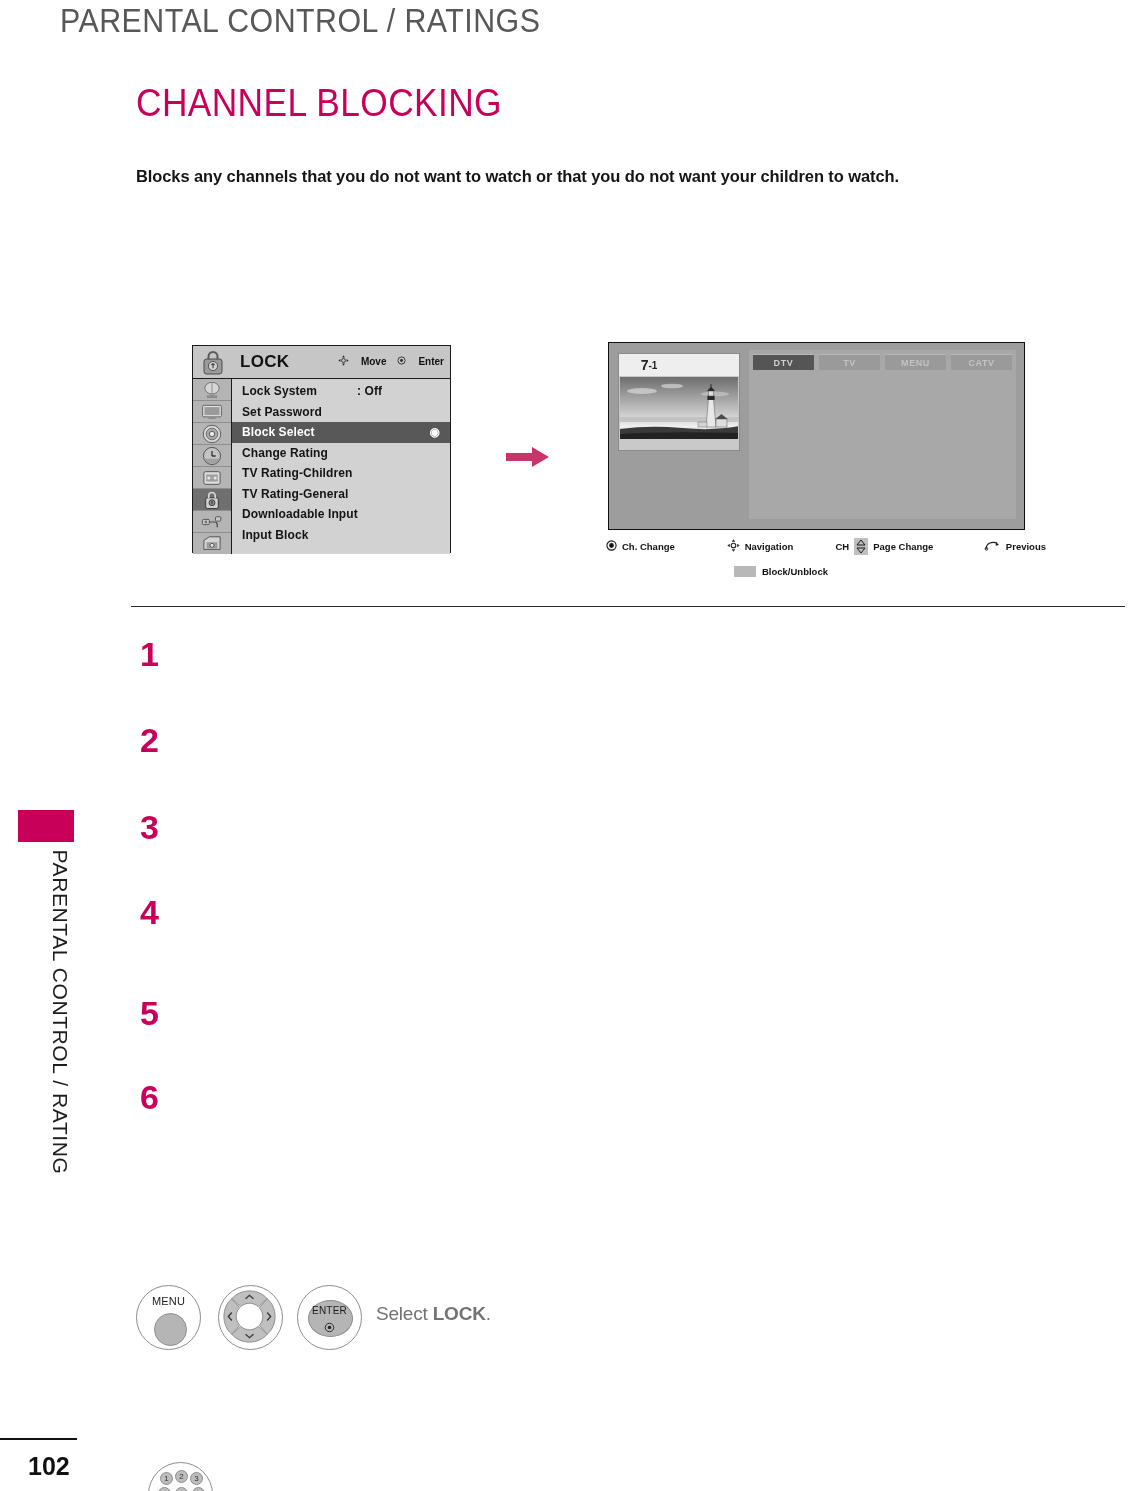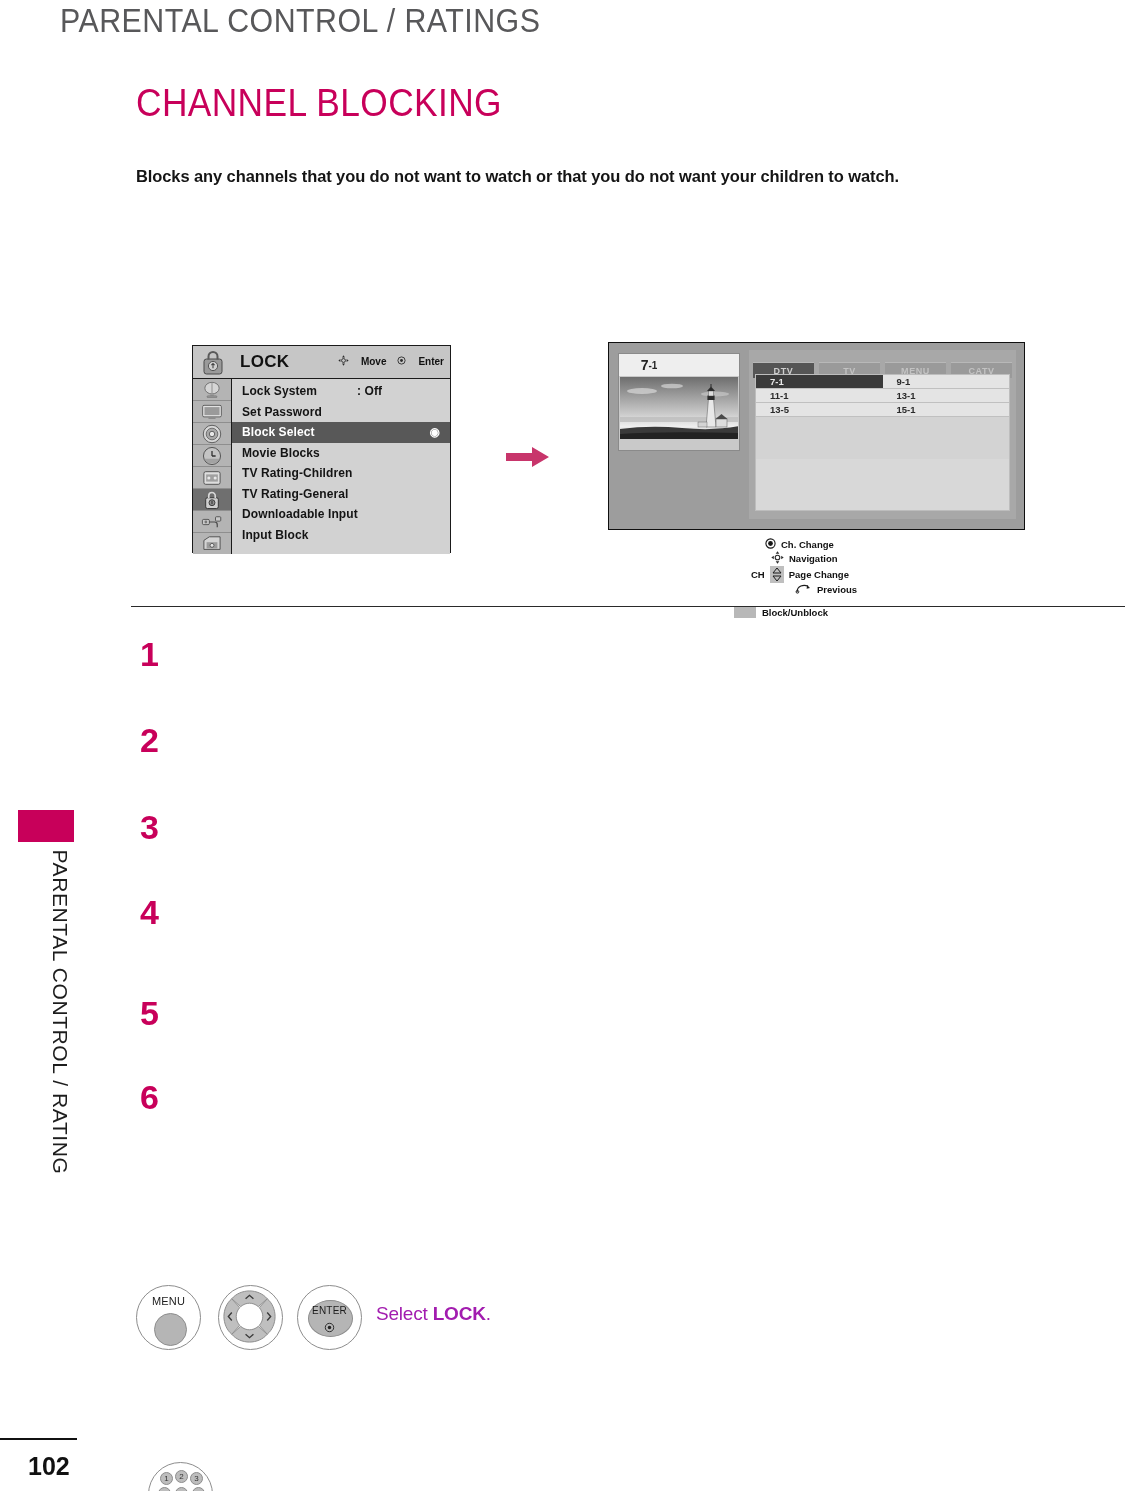--- a/index.html
+++ b/index.html
@@ -65,51 +65,51 @@
   #tv-inner{position:absolute;inset:0;}
   #preview-box{position:absolute;left:9px;top:10px;width:122px;height:98px;
     background:#c9c9c9;border:1px solid #8a8a8a;box-sizing:border-box;}
   #preview-chnum{position:absolute;left:0;top:0;width:60px;height:22px;background:#eeeeee;
     display:flex;align-items:center;justify-content:center;
     font-size:14px;font-weight:bold;color:#222;border-right:1px solid #9a9a9a;}
   #preview-chnum .sub{font-size:10px;}
   #preview-blank{position:absolute;left:60px;top:0;right:0;height:22px;background:#eeeeee;}
   #preview-img{position:absolute;left:1px;top:23px;right:1px;bottom:11px;overflow:hidden;}
   #chan-panel{position:absolute;left:140px;top:7px;right:8px;bottom:10px;background:#a8a8a8;}
-  #chan-tabs{display:flex;gap:5px;padding:4px 4px 0 4px;height:16px;margin-top:8px;}
+  #chan-tabs{display:flex;gap:5px;padding:4px 4px 0 4px;height:16px;}
   .chan-tab{flex:1;height:15px;display:flex;align-items:center;justify-content:center;
     font-size:9px;font-weight:bold;letter-spacing:.6px;
     background:#9a9a9a;color:#c3c3c3;border-top:1px solid #b8b8b8;}
   .chan-tab.active{background:#555555;color:#cfcfcf;}
   #chan-grid{position:absolute;left:6px;top:24px;right:6px;bottom:8px;background:#d8d8d8;
     border:1px solid #bdbdbd;box-sizing:border-box;display:grid;
     grid-template-columns:1fr 1fr;grid-auto-rows:14px;align-content:start;}
   .ch-cell{font-size:9.5px;font-weight:bold;color:#2a2a2a;display:flex;align-items:center;
     padding-left:14px;border-bottom:1px solid #c0c0c0;background:#e4e4e4;}
   .ch-cell.blank{background:#d3d3d3;border-bottom:none;}
   .ch-cell.blocked{background:#3a3a3a;color:#e8e8e8;}
 
   
   #flow-arrow{left:506px;top:446px;width:44px;height:22px;}
 
   
   #tv-legend{left:606px;top:538px;width:440px;font-size:9.5px;font-weight:bold;color:#111;}
-  #legend-row1{display:flex;align-items:center;flex-direction:column;}
+  #legend-row1{display:flex;align-items:center;}
   .lg{display:flex;align-items:center;gap:5px;}
   #legend-row2{margin-top:11px;padding-left:128px;display:flex;align-items:center;gap:6px;}
   .lg-swatch{width:22px;height:11px;background:#b8b8b8;display:inline-block;}
 
   
   #divider{left:131px;top:606px;width:994px;height:1px;background:#2a2a2a;}
 
   
   .step{position:absolute;}
   .step-num{position:absolute;font-size:34px;font-weight:bold;color:#c8005a;
     font-family:"Liberation Sans Narrow","Liberation Sans",sans-serif;line-height:1;}
-  .step-text{position:absolute;font-size:19px;color:#a21caf;letter-spacing:-.2px;}
+  .step-text{position:absolute;font-size:19px;color:#737373;letter-spacing:-.2px;}
   .step-text b{font-weight:bold;}
   .btn-circle{position:absolute;border:1.6px solid #8d8d8d;border-radius:50%;
     background:#ffffff;box-sizing:border-box;}
 
   .btnlabel{position:absolute;width:100%;text-align:center;font-size:11px;color:#1c1c1c;
     font-family:"Liberation Sans Narrow","Liberation Sans",sans-serif;letter-spacing:.2px;}
   .graydot{position:absolute;background:#b5b5b5;border:1.2px solid #8d8d8d;border-radius:50%;}
   .numpad-key{position:absolute;width:13px;height:13px;border-radius:50%;
     background:#bdbdbd;border:1px solid #8d8d8d;font-size:8px;color:#333;
     display:flex;align-items:center;justify-content:center;box-sizing:border-box;}
@@ -237,21 +237,21 @@
         <span class="val">: Off</span>
       </div>
       <div class="osd-row">
         <span>Set Password</span>
       </div>
       <div class="osd-row selected">
         <span>Block Select</span>
         <span class="rdot">◉</span>
       </div>
       <div class="osd-row">
-        <span>Movie Blocks</span>
+        <span>Change Rating</span>
       </div>
       <div class="osd-row">
         <span>TV Rating-Children</span>
       </div>
       <div class="osd-row">
         <span>TV Rating-General</span>
       </div>
       <div class="osd-row">
         <span>Downloadable Input</span>
       </div>
@@ -307,34 +307,20 @@
       </div>
     </div>
 
     <div id="chan-panel">
       <div id="chan-tabs">
         <div class="chan-tab active">DTV</div>
         <div class="chan-tab">TV</div>
         <div class="chan-tab">MENU</div>
         <div class="chan-tab">CATV</div>
       </div>
-      <div id="chan-grid">
-        <div class="ch-cell blocked">7-1</div>
-        <div class="ch-cell">9-1</div>
-        <div class="ch-cell">11-1</div>
-        <div class="ch-cell">13-1</div>
-        <div class="ch-cell">13-5</div>
-        <div class="ch-cell">15-1</div>
-        <div class="ch-cell blank"></div>
-        <div class="ch-cell blank"></div>
-        <div class="ch-cell blank"></div>
-        <div class="ch-cell blank"></div>
-        <div class="ch-cell blank"></div>
-        <div class="ch-cell blank"></div>
-      </div>
     </div>
   </div>
 </div>
 
 <div class="abs" id="tv-legend">
   <div id="legend-row1">
     <span class="lg" style="width:122px">
       <span>
         <svg width="11" height="11" viewBox="0 0 12 12">
             <circle cx="6" cy="6" r="5" fill="none" stroke="#151515" stroke-width="1.2"></circle>

